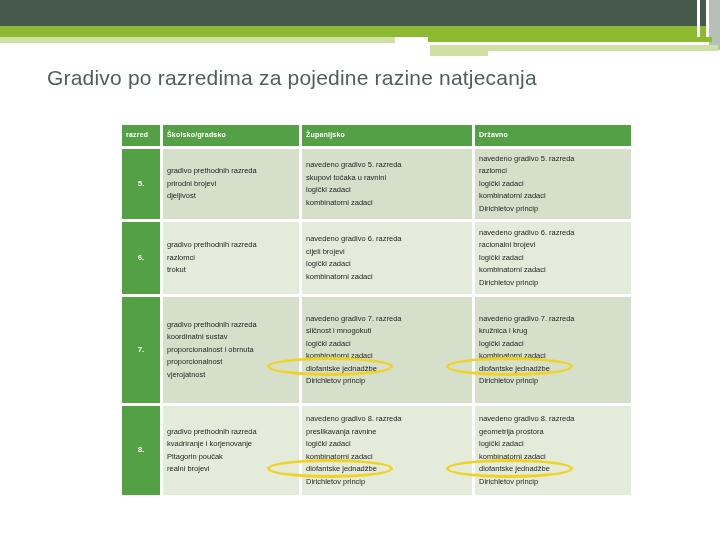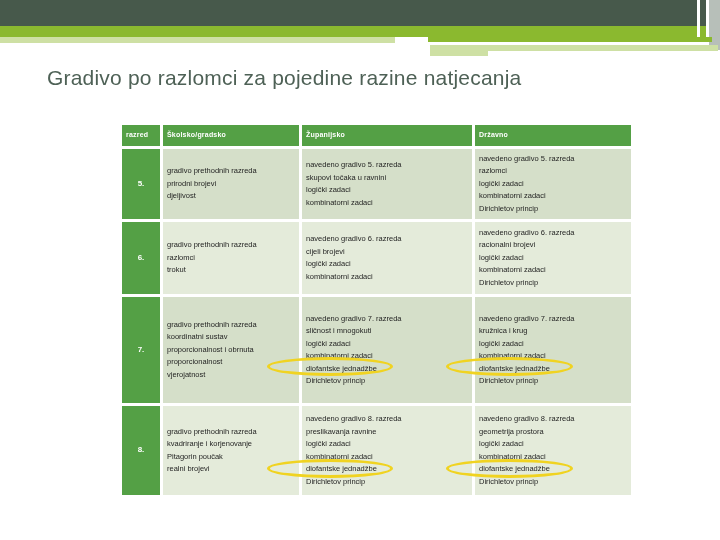--- a/index.html
+++ b/index.html
@@ -70,21 +70,21 @@
   <div class="band band-dark-main"></div>
   <div class="band band-dark-seg"></div>
   <div class="band gray-stripe"></div>
   <div class="band band-bright-main"></div>
   <div class="band band-bright-seg"></div>
   <div class="band band-pale-left"></div>
   <div class="band band-bright-right"></div>
   <div class="band band-pale-right2"></div>
   <div class="band band-pale-right"></div>
 
-  <div class="title">Gradivo po razlomci za pojedine razine natjecanja</div>
+  <div class="title">Gradivo po razredima za pojedine razine natjecanja</div>
 
   <div class="gtable">
 
     <div class="cell head">razred</div>
     <div class="cell head">Školsko/gradsko</div>
     <div class="cell head">Županijsko</div>
     <div class="cell head">Državno</div>
 
     <div class="cell razred">5.</div>
     <div class="cell row-a">gradivo prethodnih razreda

